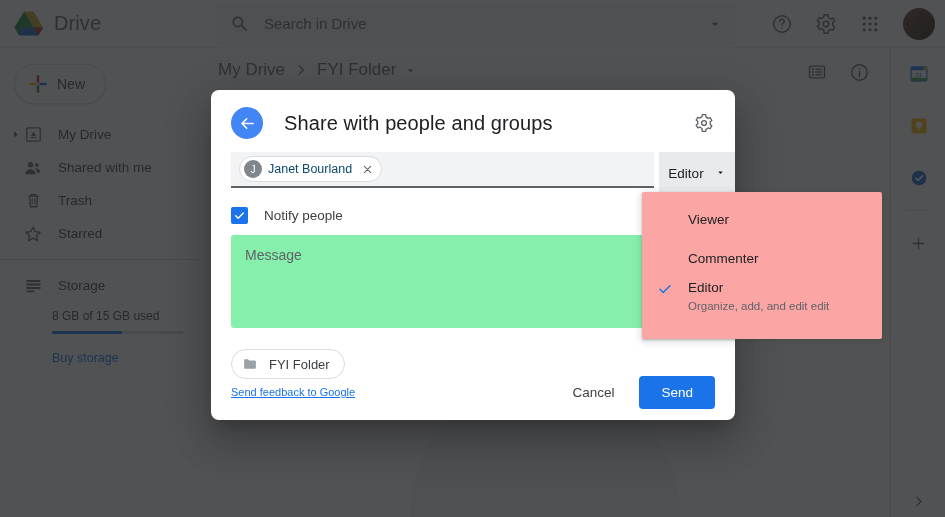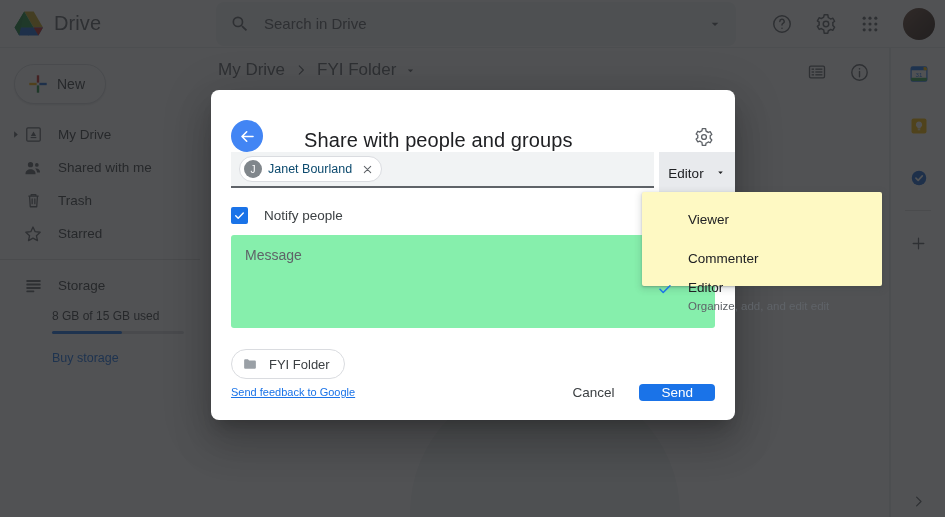--- a/index.html
+++ b/index.html
@@ -97,21 +97,21 @@
   
   .scrim { position: absolute; inset: 0; background: rgba(32,33,36,.78); }
 
   
   .dialog {
     position: absolute; left: 211px; top: 90px; width: 524px; height: 330px;
     background: #fff; border-radius: 8px;
     box-shadow: 0 11px 15px -7px rgba(0,0,0,.2), 0 24px 38px 3px rgba(0,0,0,.14), 0 9px 46px 8px rgba(0,0,0,.12);
     overflow: visible;
   }
-  .dlg-head { height: 62px; display: flex; align-items: flex-end; padding: 4px 16px 0 20px; gap: 20px; }
+  .dlg-head { height: 62px; display: flex; align-items: center; padding: 4px 16px 0 20px; }
   .back-btn {
     width: 32px; height: 32px; border-radius: 50%; background: #4285f4;
     display: flex; align-items: center; justify-content: center; flex: none; cursor: pointer;
   }
   .dlg-title { font-size: 20px; color: #202124; margin-left: 21px; flex: 1; letter-spacing: .1px; }
   .gear-btn { width: 30px; height: 30px; display: flex; align-items: center; justify-content: center; cursor: pointer; }
 
   .people-row { display: flex; align-items: flex-start; padding: 0 0 0 20px; }
   .people-field {
     flex: 1; height: 36px; background: #f1f3f4; border-bottom: 2px solid #5f6368;
@@ -154,27 +154,27 @@
   }
   .folder-ico { margin-right: 11px; display: flex; align-items: center; }
   .folder-name { font-size: 13px; color: #3c4043; }
 
   .dlg-foot { position: absolute; left: 0; right: 0; bottom: 0; height: 56px; display: flex; align-items: center; padding: 0 20px; }
   .feedback { font-size: 11px; color: #1a73e8; text-decoration: underline; cursor: pointer; }
   .foot-spacer { flex: 1; }
   .cancel-btn { background: none; border: none; font-size: 13.5px; color: #3c4043; padding: 9px 14px; cursor: pointer; border-radius: 4px; }
   .send-btn {
     background: #1a73e8; color: #fff; border: none; border-radius: 4px;
-    font-size: 13.5px; padding: 0 22px; height: 17px; margin-left: 11px; cursor: pointer;
+    font-size: 13.5px; padding: 0 22px; height: 33px; margin-left: 11px; cursor: pointer;
   }
 
   
   .role-menu {
-    position: absolute; left: 642px; top: 192px; width: 240px; height: 94px;
-    background: #fef9c3; border-radius: 2px;
+    position: absolute; left: 642px; top: 192px; width: 240px; height: 147px;
+    background: #fca5a5; border-radius: 2px;
     box-shadow: 0 2px 6px 2px rgba(60,64,67,.15), 0 1px 2px 0 rgba(60,64,67,.3);
     padding: 8px 0;
   }
   .menu-item { display: flex; align-items: flex-start; padding: 0 0 0 10px; height: 39px; cursor: pointer; }
   .menu-item.with-desc { height: 44px; }
   .menu-check { width: 26px; flex: none; display: flex; align-items: flex-start; justify-content: center; padding-top: 3px; }
   .menu-texts { display: flex; flex-direction: column; justify-content: center; height: 100%; padding-left: 10px; }
   .menu-item.with-desc .menu-texts { justify-content: flex-start; padding-top: 1px; }
   .menu-label { font-size: 13.5px; color: #202124; line-height: 18px; }
   .menu-desc { font-size: 11.5px; color: #5f6368; line-height: 16px; margin-top: 1px; }

